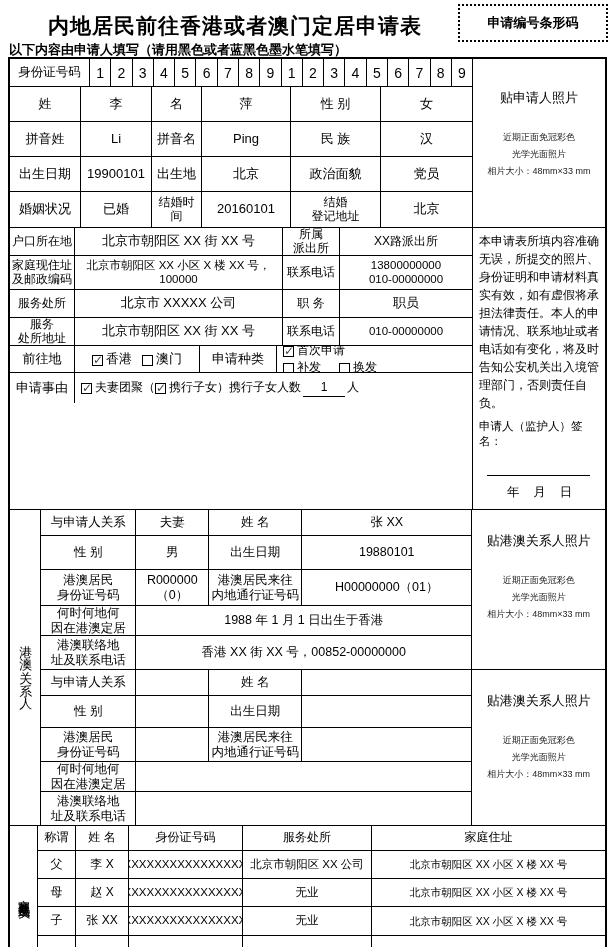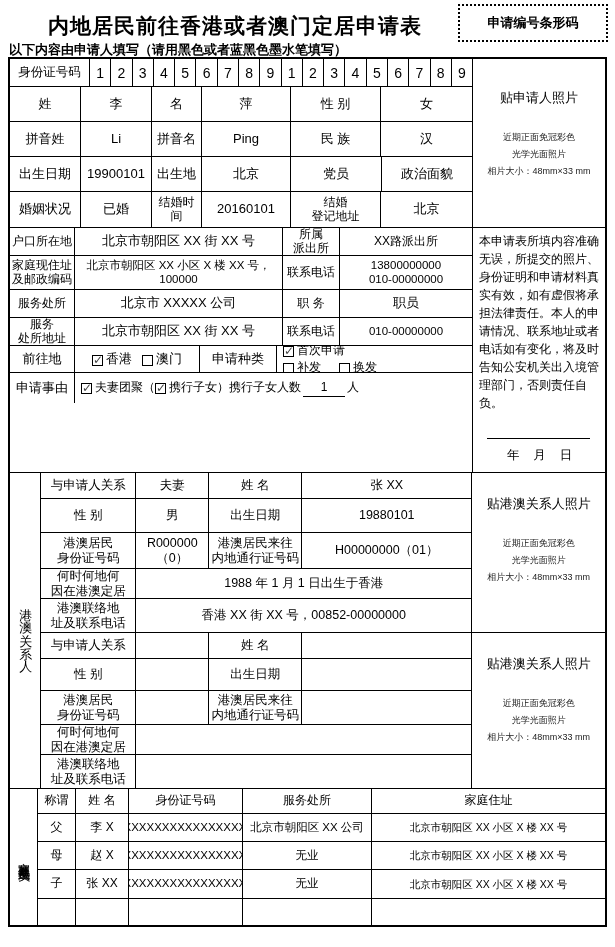--- a/index.html
+++ b/index.html
@@ -119,22 +119,22 @@
         <div class="c" style="width:50px">拼音名</div>
         <div class="c" style="width:89px">Ping</div>
         <div class="c" style="width:90px">民 族</div>
         <div class="c" style="width:91px">汉</div>
       </div>
       <div class="row" style="height:35px">
         <div class="c" style="width:71px">出生日期</div>
         <div class="c" style="width:71px">19900101</div>
         <div class="c" style="width:50px">出生地</div>
         <div class="c" style="width:89px">北京</div>
+        <div class="c" style="width:90px">政治面貌</div>
         <div class="c" style="width:91px">党员</div>
-        <div class="c" style="width:90px">政治面貌</div>
       </div>
       <div class="row" style="height:35px">
         <div class="c" style="width:71px">婚姻状况</div>
         <div class="c" style="width:71px">已婚</div>
         <div class="c fs12" style="width:50px">结婚时间</div>
         <div class="c" style="width:89px">20160101</div>
         <div class="c fs12" style="width:90px">
           <span>结婚</span>
           <span>登记地址</span>
         </div>
@@ -226,20 +226,21 @@
             <span>携行子女人数</span>
             <span class="uval">1</span>
             <span>人</span>
           </span>
         </div>
       </div>
     </div>
     <div class="rightcol">
       <div class="decl" style="flex:1">
         <p>本申请表所填内容准确无误，所提交的照片、身份证明和申请材料真实有效，如有虚假将承担法律责任。本人的申请情况、联系地址或者电话如有变化，将及时告知公安机关出入境管理部门，否则责任自负。</p>
+        <div class="sign">申请人（监护人）签名：</div>
         <div class="sigline"></div>
         <div class="dateline">
           <span>年</span>
           <span>月</span>
           <span>日</span>
         </div>
       </div>
     </div>
   </div>
 

